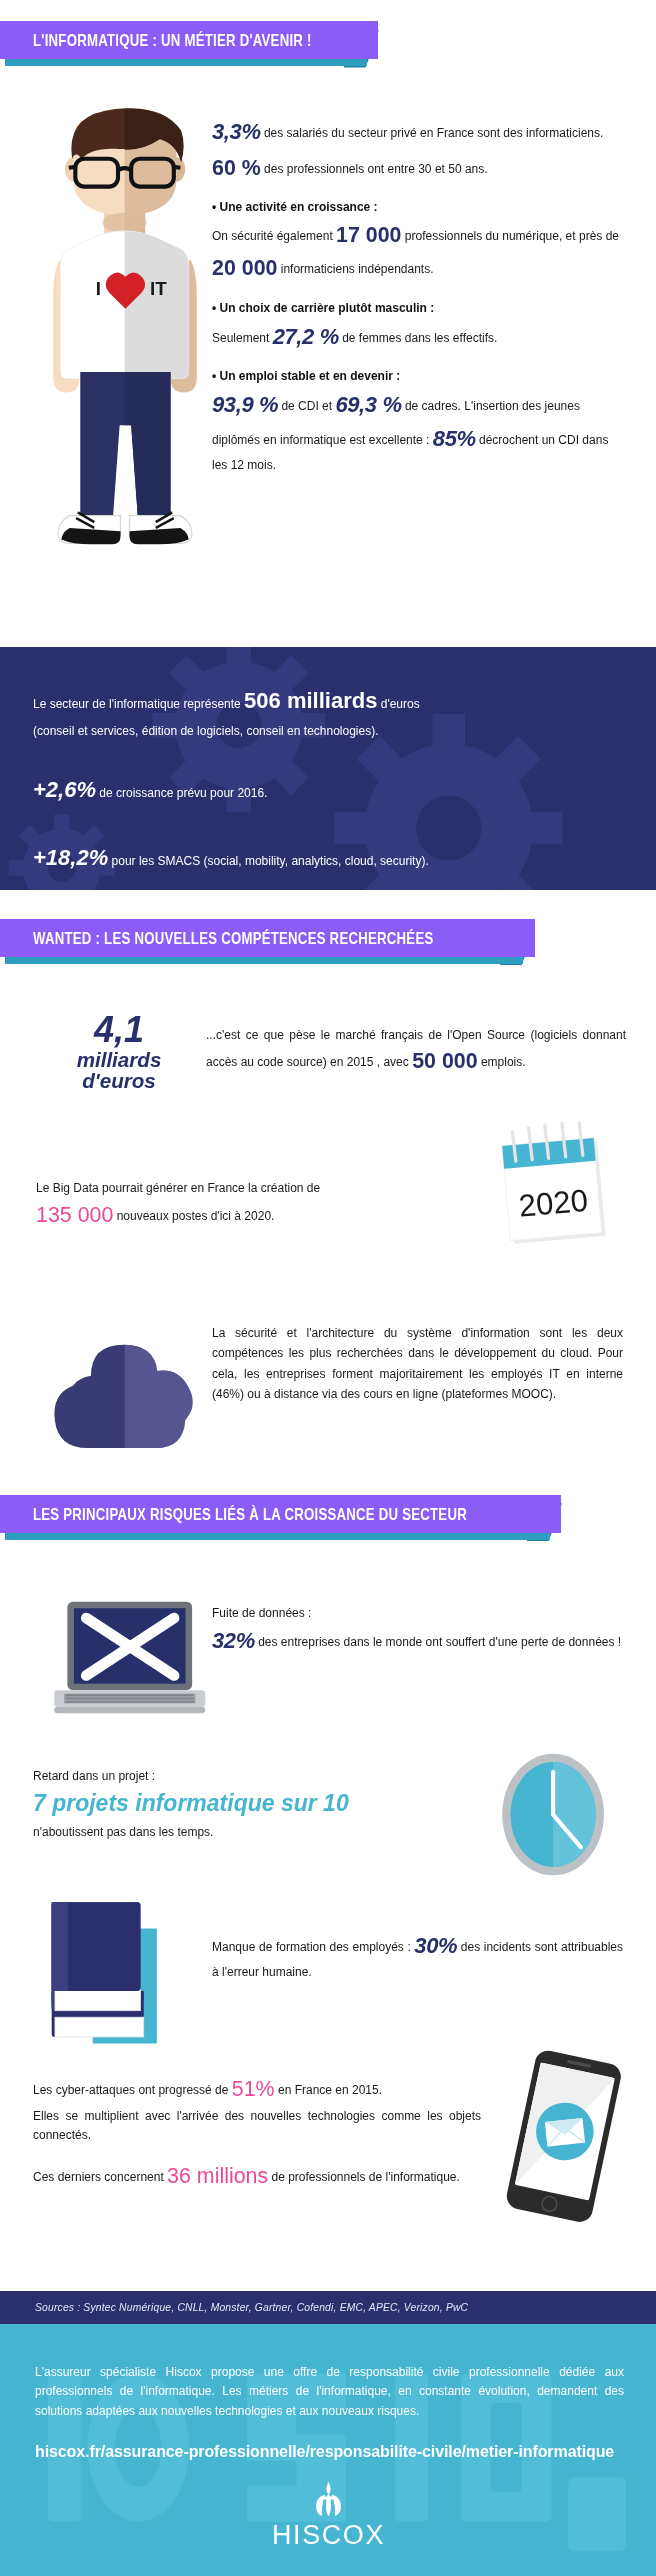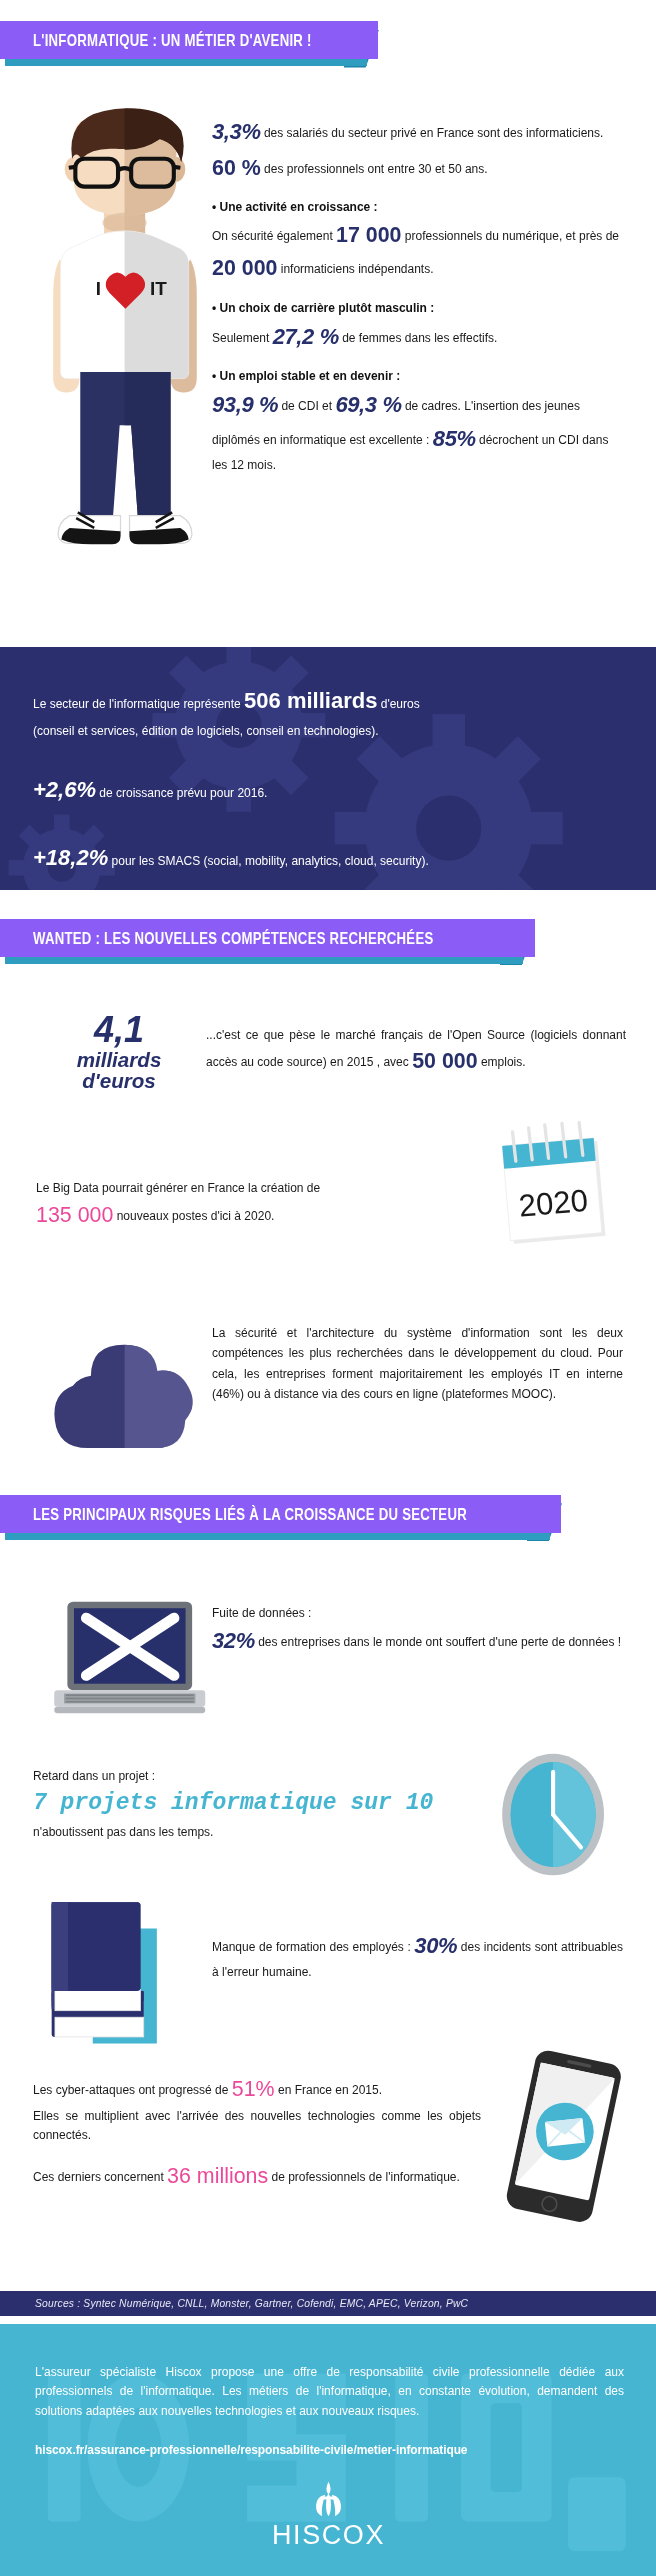--- a/index.html
+++ b/index.html
@@ -88,21 +88,21 @@
     vertical-align: -1.6px;
   }
   .big-cyan {
     font-family: "Liberation Sans", sans-serif;
     font-weight: normal;
     color: #ec4899;
     font-size: 21.4px;
     vertical-align: -1.6px;
   }
   .big-cyan-i {
-    font-family: Liberation Mono, monospace;
+    font-family: Liberation Sans, sans-serif;
     font-weight: bold;
     font-style: italic;
     color: #45b5d1;
     font-size: 21.4px;
     vertical-align: -1.6px;
   }
   .bullet-head {
     font-weight: bold;
     font-size: 12px;
     color: #111;
@@ -161,37 +161,37 @@
   #clock { position: absolute; left: 494px; top: 196px; width: 119px; height: 128px; }
 
   #books { position: absolute; left: 45px; top: 339px; width: 144px; height: 152px; }
   #training-text { position: absolute; left: 212px; top: 374px; width: 411px; }
 
   #cyber-text { position: absolute; left: 33px; top: 517px; width: 448px; }
   #phone { position: absolute; left: 494px; top: 494px; width: 140px; height: 173px; }
 
   
   #sources-band {
-    position: absolute; left: 0; top: 2291px; width: 657px; height: 25px;
+    position: absolute; left: 0; top: 2291px; width: 657px; height: 33px;
     background: #2b2f6e;
     display: flex; align-items: center;
   }
   #sources-text {
     color: #e8e8f5; font-size: 10.3px; font-style: italic;
     padding-left: 35px; letter-spacing: 0.2px;
   }
   #promo-band {
     position: absolute; left: 0; top: 2324px; width: 657px; height: 252px;
     background: #45b5d1;
     overflow: hidden;
   }
   #promo-content { position: absolute; left: 35px; top: 39px; width: 589px; z-index: 5; }
   #promo-paragraph { color: #ffffff; font-size: 12px; line-height: 1.62; }
   #promo-url {
-    color: #ffffff; font-size: 12px; font-weight: bold; margin-top: 21.4px;
+    color: #ffffff; font-size: 16px; font-weight: bold; margin-top: 21.4px;
     letter-spacing: -0.1px;
   }
   #hiscox-logo {
     position: absolute; left: 0; top: 156px; width: 657px;
     text-align: center; z-index: 6;
   }
   #hiscox-word {
     color: #ffffff; font-size: 27px; letter-spacing: 1.6px;
     font-family: "Liberation Sans", sans-serif; font-weight: 300;
   }

